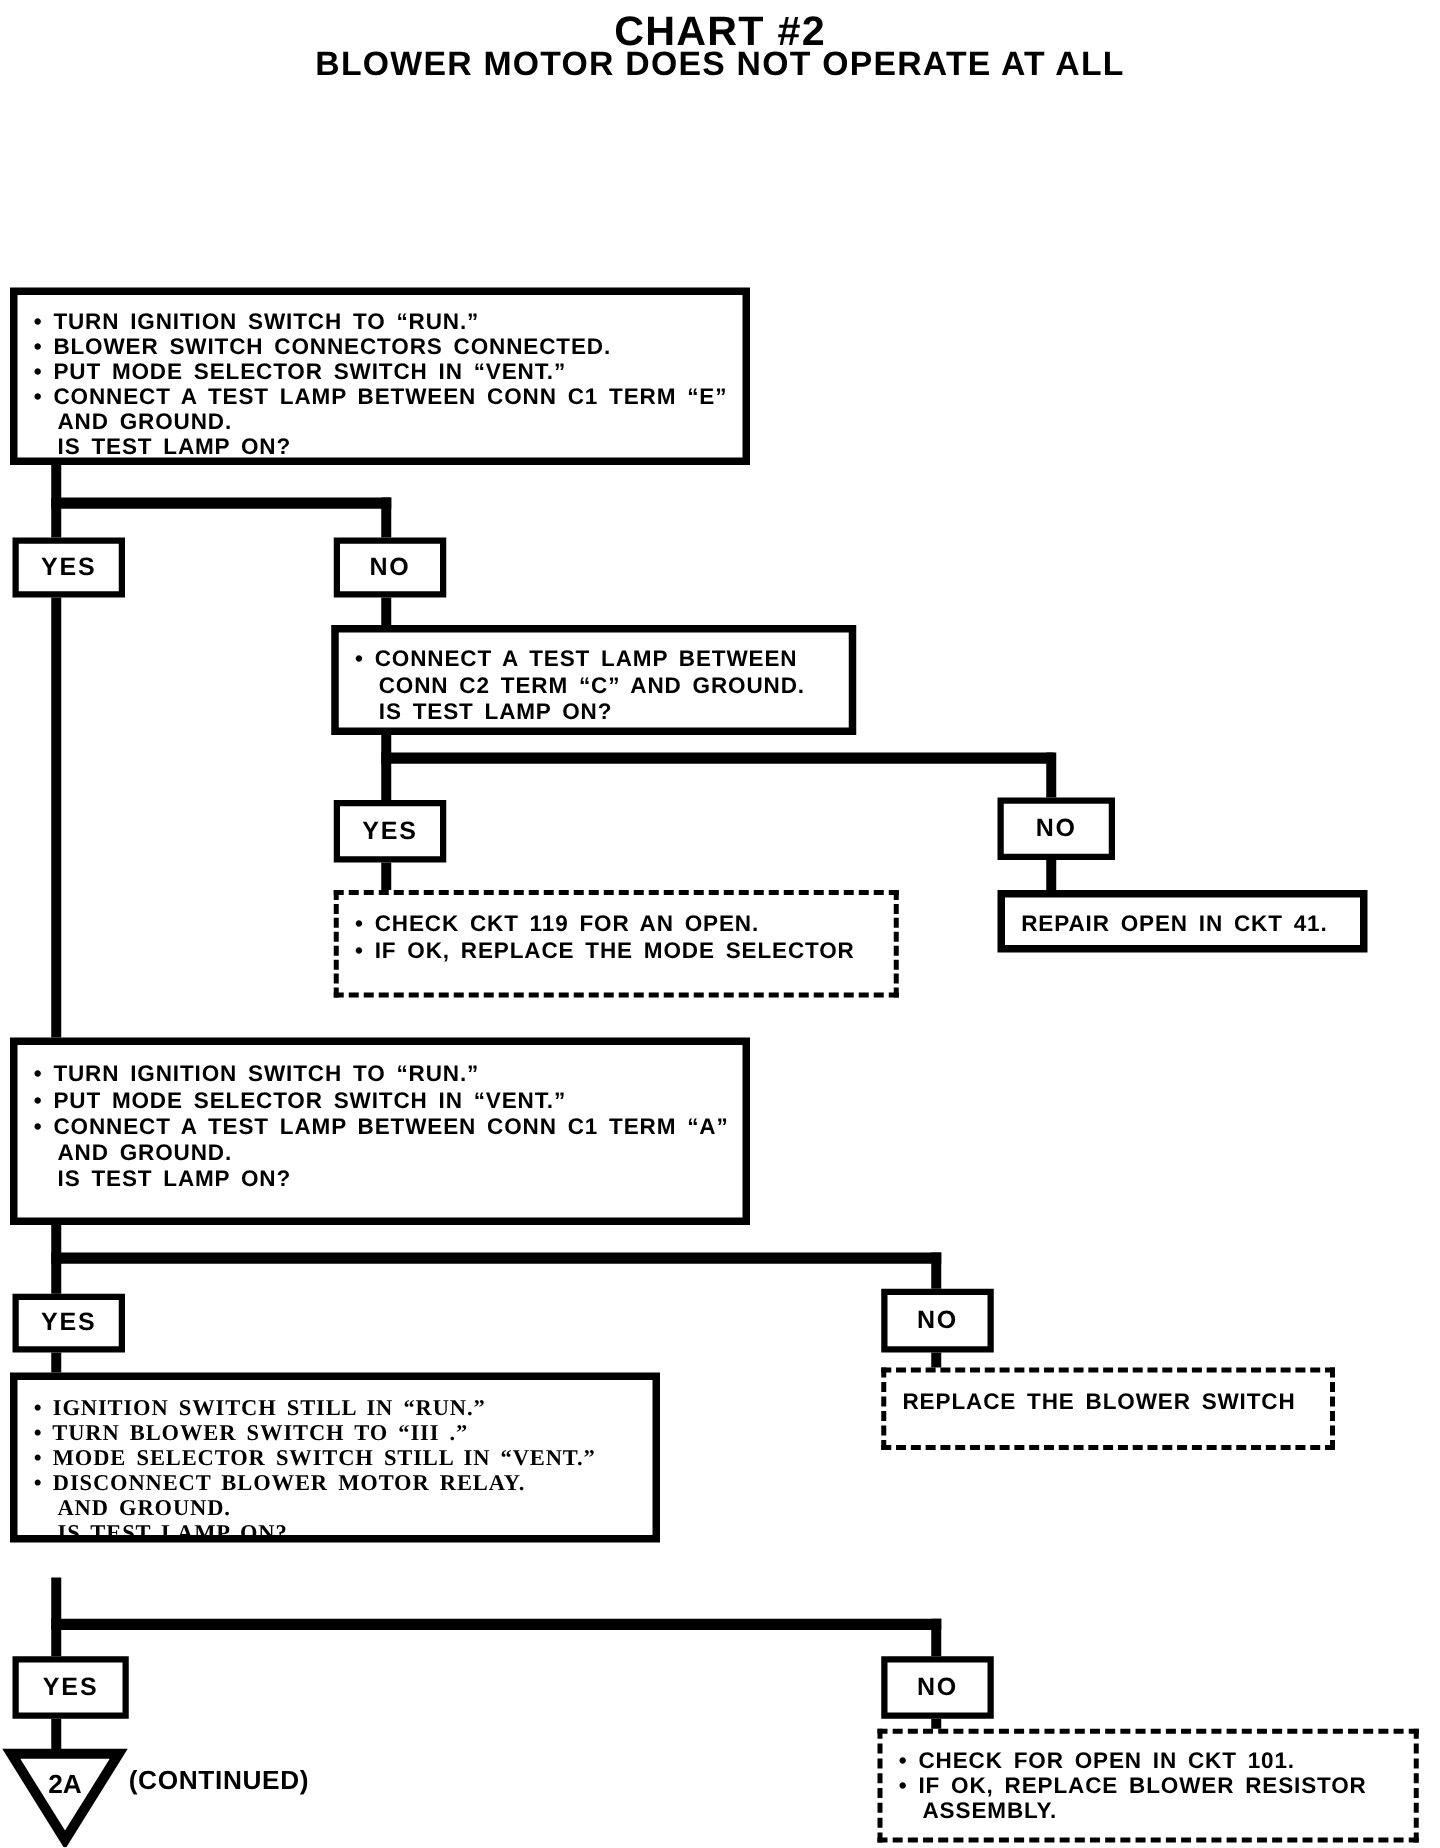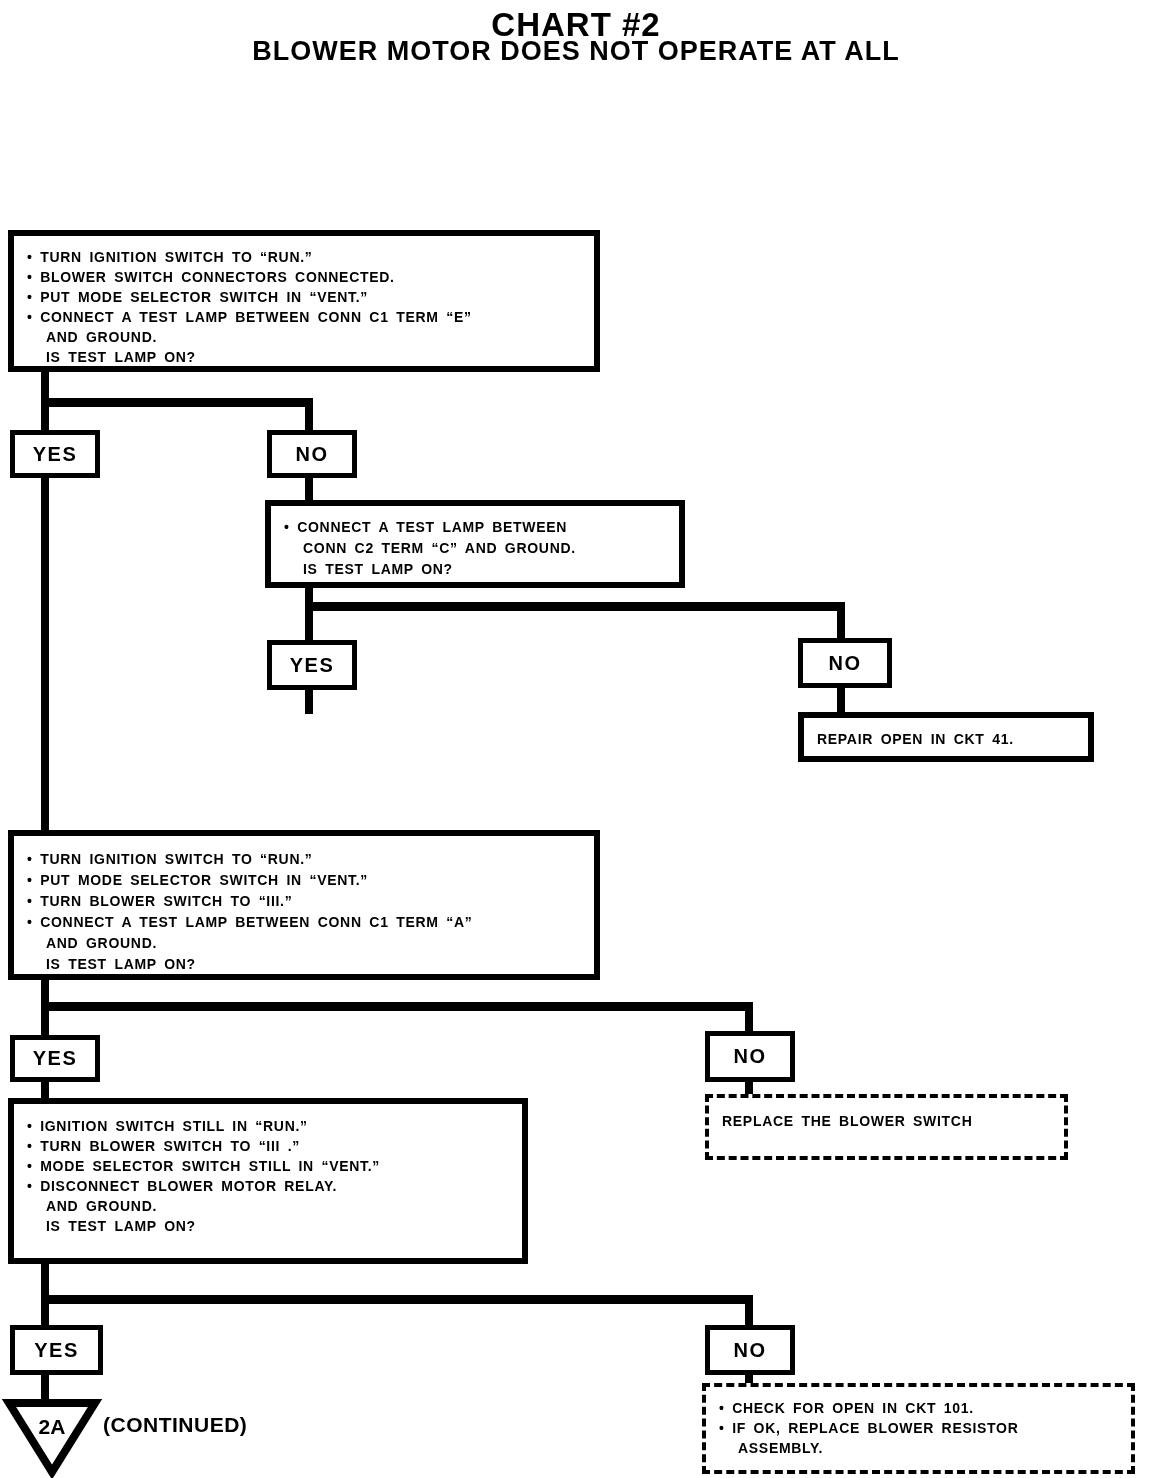--- a/index.html
+++ b/index.html
@@ -17,21 +17,21 @@
   }
   .box{
     position:absolute;box-sizing:border-box;background:#fff;
     border:6px solid #000;padding:11px 6px 6px 13px;
   }
   .dashedbox{
     position:absolute;box-sizing:border-box;background:#fff;
     border:4px dashed #000;padding:11px 6px 6px 13px;
   }
   .ln{
-    font-size:14px;font-weight:700;line-height:20px;white-space:nowrap;
+    font-size:18px;font-weight:700;line-height:20px;white-space:nowrap;
     letter-spacing:0.7px;word-spacing:3px;
   }
   .lh21 .ln{line-height:21px;}
   .ind{padding-left:19px;}
   .yn{
     position:absolute;box-sizing:border-box;background:#fff;border:5px solid #000;
     display:flex;align-items:center;justify-content:center;
     font-size:20px;font-weight:800;letter-spacing:1.5px;
   }
   .conn{position:absolute;background:#000;}
@@ -83,42 +83,45 @@
 
   <div class="box lh21" style="left:265px;top:500px;width:420px;height:88px;">
     <div class="ln">• CONNECT A TEST LAMP BETWEEN</div>
     <div class="ln ind">CONN C2 TERM “C” AND GROUND.</div>
     <div class="ln ind">IS TEST LAMP ON?</div>
   </div>
 
   <div class="yn" style="left:267px;top:640px;width:90px;height:50px;">YES</div>
   <div class="yn" style="left:798px;top:638px;width:94px;height:50px;">NO</div>
 
+  <div class="dashedbox lh21" style="left:267px;top:712px;width:452px;height:86px;padding-top:13px;">
+    <div class="ln">• CHECK CKT 119 FOR AN OPEN.</div>
+    <div class="ln">• IF OK, REPLACE THE MODE SELECTOR</div>
+  </div>
 
   <div class="box" style="left:798px;top:712px;width:296px;height:50px;padding-top:11px;">
     <div class="ln">REPAIR OPEN IN CKT 41.</div>
   </div>
 
   <div class="box lh21" style="left:8px;top:830px;width:592px;height:150px;padding-top:13px;">
     <div class="ln">• TURN IGNITION SWITCH TO “RUN.”</div>
     <div class="ln">• PUT MODE SELECTOR SWITCH IN “VENT.”</div>
-    <div class="ln">• TURN BLOWER SWITCH TO “III.”</div>
     <div class="ln">• CONNECT A TEST LAMP BETWEEN CONN C1 TERM “A”</div>
     <div class="ln ind">AND GROUND.</div>
     <div class="ln ind">IS TEST LAMP ON?</div>
   </div>
 
   <div class="yn" style="left:10px;top:1035px;width:90px;height:47px;">YES</div>
   <div class="yn" style="left:705px;top:1031px;width:90px;height:51px;">NO</div>
 
   <div class="dashedbox" style="left:705px;top:1094px;width:363px;height:66px;padding-top:13px;">
     <div class="ln">REPLACE THE BLOWER SWITCH</div>
   </div>
 
-  <div class="box" style="left:8px;top:1098px;width:520px;height:166px;padding-top:12px;">
+  <div class="box" style="left:8px;top:1098px;width:520px;height:136px;padding-top:12px;font-family:Liberation Serif, serif;">
     <div class="ln">• IGNITION SWITCH STILL IN “RUN.”</div>
     <div class="ln">• TURN BLOWER SWITCH TO “III .”</div>
     <div class="ln">• MODE SELECTOR SWITCH STILL IN “VENT.”</div>
     <div class="ln">• DISCONNECT BLOWER MOTOR RELAY.</div>
     <div class="ln ind">AND GROUND.</div>
     <div class="ln ind">IS TEST LAMP ON?</div>
   </div>
 
   <div class="yn" style="left:10px;top:1325px;width:93px;height:50px;">YES</div>
   <div class="yn" style="left:705px;top:1325px;width:90px;height:50px;">NO</div>

